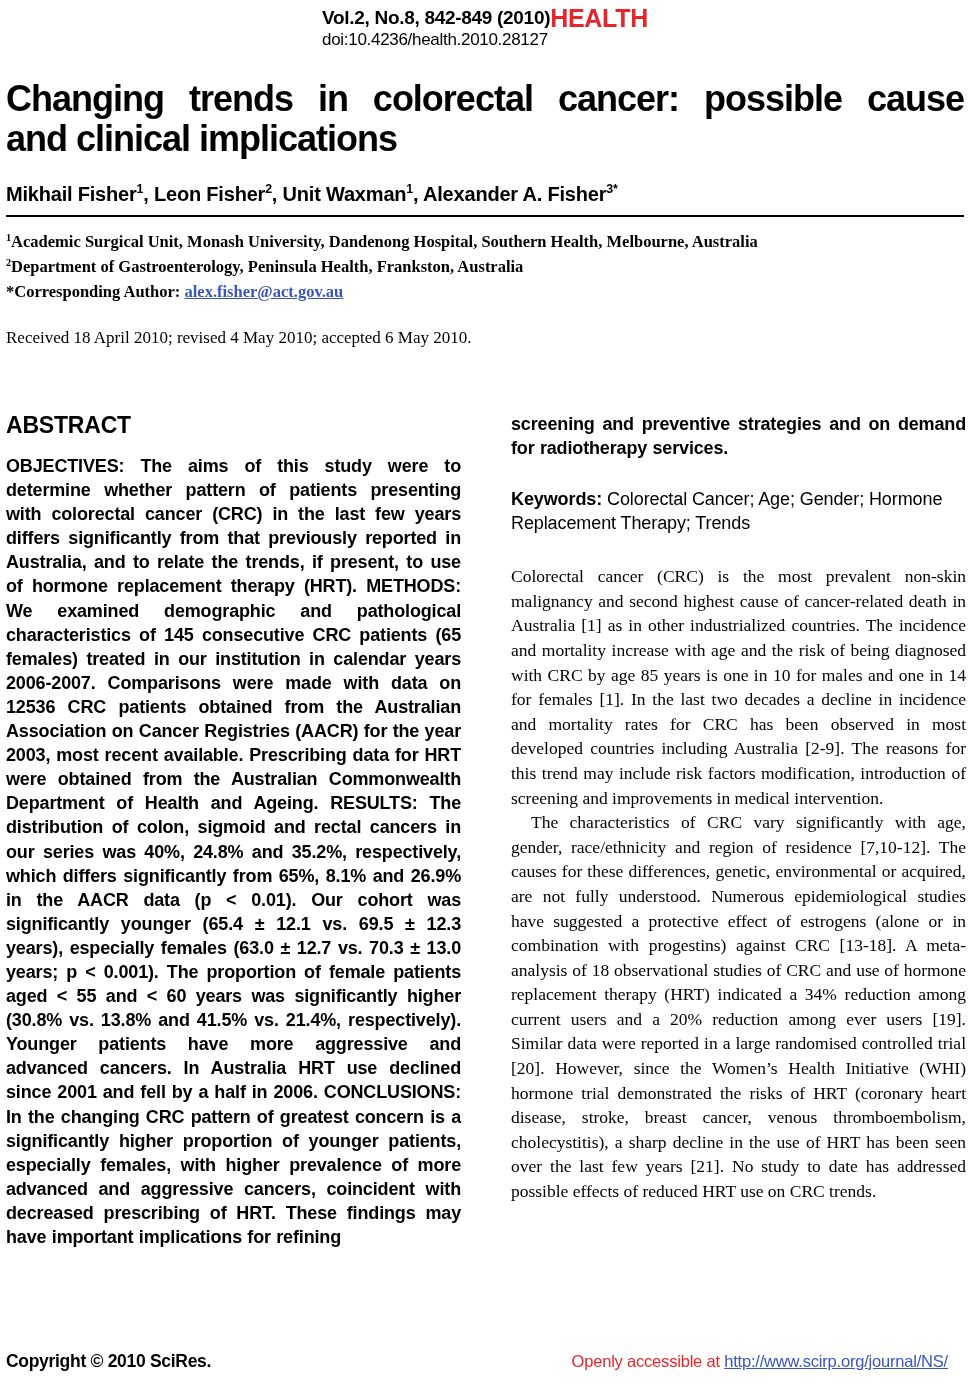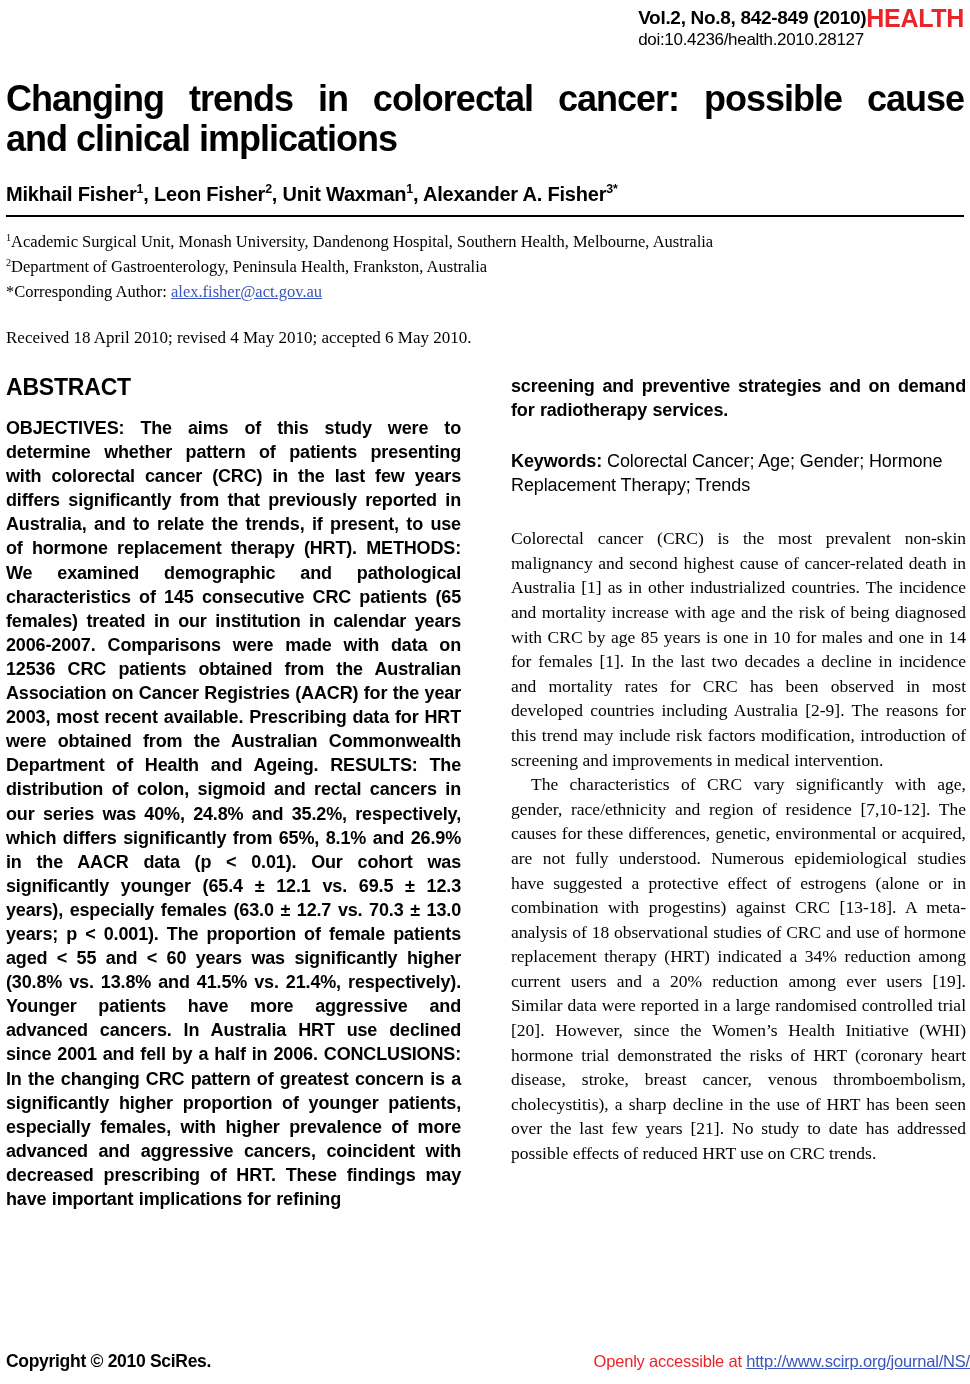--- a/index.html
+++ b/index.html
@@ -5,53 +5,53 @@
   :root { --red:#e8252b; --blue:#3a55bd; }
   * { box-sizing: border-box; }
   html,body { margin:0; padding:0; }
   body {
     width:970px; height:1384px; position:relative;
     background:#ffffff; color:#000;
     font-family:"Liberation Sans", sans-serif;
     padding:6px 6px 0 6px; overflow:hidden;
   }
   
-  .hdr { display:flex; justify-content:flex-end; align-items:flex-start; }
+  .hdr { display:flex; justify-content:center; align-items:flex-start; }
   .hdr-vol  { font-weight:bold; font-size:19px; line-height:23px; letter-spacing:-0.3px; }
   .hdr-doi  { font-size:17px; line-height:21px; letter-spacing:-0.3px; }
   .hdr-journal { color:var(--red); font-weight:bold; font-size:25px; line-height:24px; letter-spacing:-0.3px; }
   
   .title { margin-top:29px; font-weight:bold; font-size:36px; line-height:40px; letter-spacing:-1px; }
   .title .l1 { text-align:justify; text-align-last:justify; }
   .authors { margin-top:23px; font-weight:bold; font-size:20px; line-height:24px; letter-spacing:-0.2px; }
   sup { font-size:62%; line-height:0; }
   .rule { border:none; border-top:2.5px solid #000; margin:9px 0 0 0; }
   
-  .affils { margin-top:12px; font-family:"Liberation Serif", serif; font-size:16.5px; line-height:25px; }
+  .affils { margin-top:12px; font-family:"Liberation Serif", serif; font-size:16.5px; line-height:25px;font-weight:bold; }
   .affil-row { white-space:nowrap; }
   a.lnk { color:var(--blue); text-decoration:underline; cursor:pointer; }
   .received { margin-top:23px; font-family:"Liberation Serif", serif; font-size:17px; line-height:22px; }
   
-  .cols { display:flex; gap:50px; margin-top:25px; }
+  .cols { display:flex; gap:50px; margin-top:63px; }
   .col { width:455px; flex:0 0 455px; }
   .sec-h { font-weight:bold; font-size:23px; line-height:27px; margin:0; letter-spacing:-0.2px; }
   .abs-body, .abs-cont {
     font-weight:bold; font-size:18px; line-height:24.1px;
     text-align:justify; letter-spacing:-0.15px; word-spacing:0.5px;
   }
   .abs-body { margin-top:15px; }
   .keywords { margin-top:27px; font-size:18px; line-height:24px; letter-spacing:-0.1px; }
   .kw-label { font-weight:bold; }
   .intro-h { margin-top:36px; }
   .intro-body { margin-top:29px; font-family:"Liberation Serif", serif;
     font-size:17.5px; line-height:24.6px; text-align:justify; }
   .intro-body p { margin:0; }
   .intro-body p.indent { text-indent:20px; }
   
-  .footer { position:absolute; left:6px; right:0; bottom:12px;
+  .footer { position:absolute; left:6px; right:22px; bottom:12px;
     display:flex; justify-content:space-between; align-items:baseline; }
   .foot-copy { font-weight:bold; font-size:17.5px; letter-spacing:-0.3px; }
   .foot-access { font-size:16.5px; color:var(--red); letter-spacing:-0.2px; }
 </style>
 </head>
 <body>
 
 <div class="hdr">
   <div>
     <div class="hdr-vol">Vol.2, No.8, 842-849 (2010)</div>

